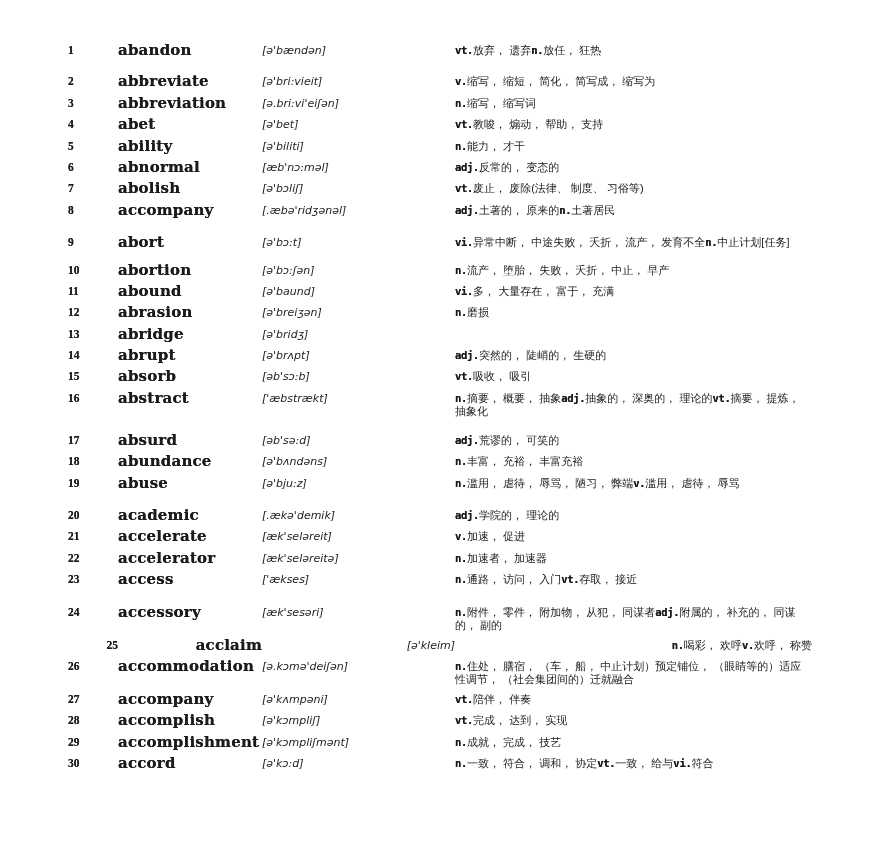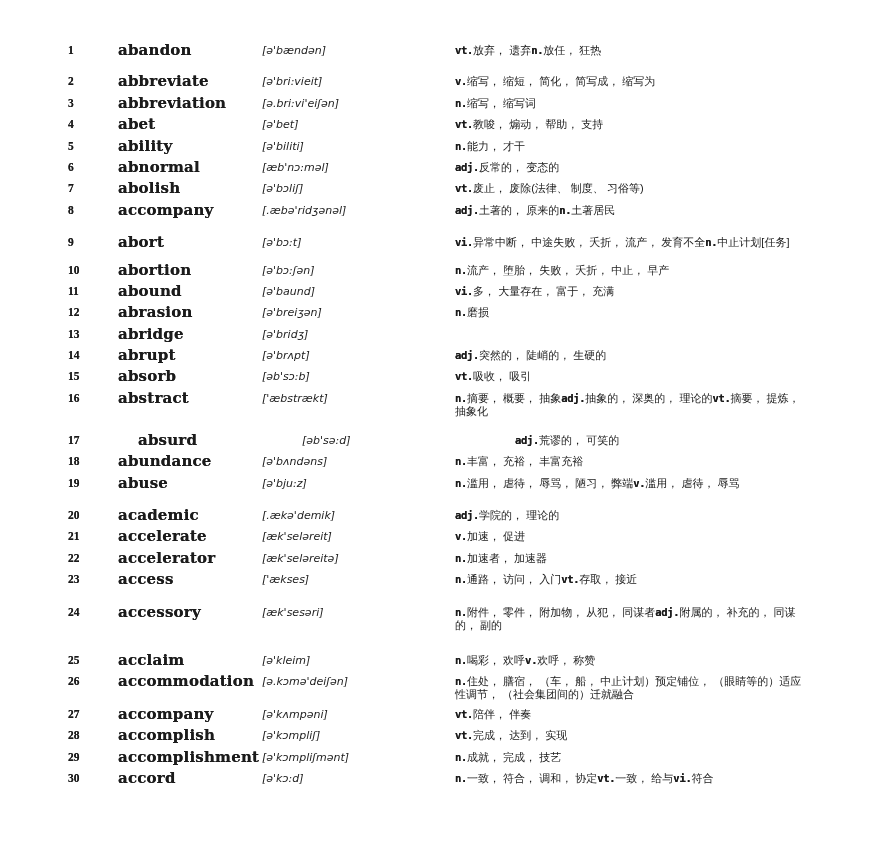--- a/index.html
+++ b/index.html
@@ -161,21 +161,21 @@
         <span class="c-word">absorb</span>
         <span class="c-phon">[əb'sɔ:b]</span>
         <span class="c-def"><b class="pos">vt.</b><span>吸收， 吸引</span></span>
       </div>
       <div class="row">
         <span class="c-num">16</span>
         <span class="c-word">abstract</span>
         <span class="c-phon">['æbstrækt]</span>
         <span class="c-def"><b class="pos">n.</b><span>摘要， 概要， 抽象</span><b class="pos">adj.</b><span>抽象的， 深奥的， 理论的</span><b class="pos">vt.</b><span>摘要， 提炼， 抽象化</span></span>
       </div>
-      <div class="row" style="margin-top: 16px; gap: 20px;">
+      <div class="row" style="margin-top: 16px;">
         <span class="c-num">17</span>
         <span class="c-word">absurd</span>
         <span class="c-phon">[əb'sə:d]</span>
         <span class="c-def"><b class="pos">adj.</b><span>荒谬的， 可笑的</span></span>
       </div>
       <div class="row">
         <span class="c-num">18</span>
         <span class="c-word">abundance</span>
         <span class="c-phon">[ə'bʌndəns]</span>
         <span class="c-def"><b class="pos">n.</b><span>丰富， 充裕， 丰富充裕</span></span>
@@ -209,21 +209,21 @@
         <span class="c-word">access</span>
         <span class="c-phon">['ækses]</span>
         <span class="c-def"><b class="pos">n.</b><span>通路， 访问， 入门</span><b class="pos">vt.</b><span>存取， 接近</span></span>
       </div>
       <div class="row" style="margin-top: 11px;">
         <span class="c-num">24</span>
         <span class="c-word">accessory</span>
         <span class="c-phon">[æk'sesəri]</span>
         <span class="c-def"><b class="pos">n.</b><span>附件， 零件， 附加物， 从犯， 同谋者</span><b class="pos">adj.</b><span>附属的， 补充的， 同谋的， 副的</span></span>
       </div>
-      <div class="row" style="margin-top: 22px;">
+      <div class="row" style="margin-top: 7px; text-align: right;">
         <span class="c-num">25</span>
         <span class="c-word">acclaim</span>
         <span class="c-phon">[ə'kleim]</span>
         <span class="c-def"><b class="pos">n.</b><span>喝彩， 欢呼</span><b class="pos">v.</b><span>欢呼， 称赞</span></span>
       </div>
       <div class="row">
         <span class="c-num">26</span>
         <span class="c-word">accommodation</span>
         <span class="c-phon">[ə.kɔmə'deiʃən]</span>
         <span class="c-def"><b class="pos">n.</b><span>住处， 膳宿， （车， 船， 中止计划）预定铺位， （眼睛等的）适应性调节， （社会集团间的）迁就融合</span></span>

